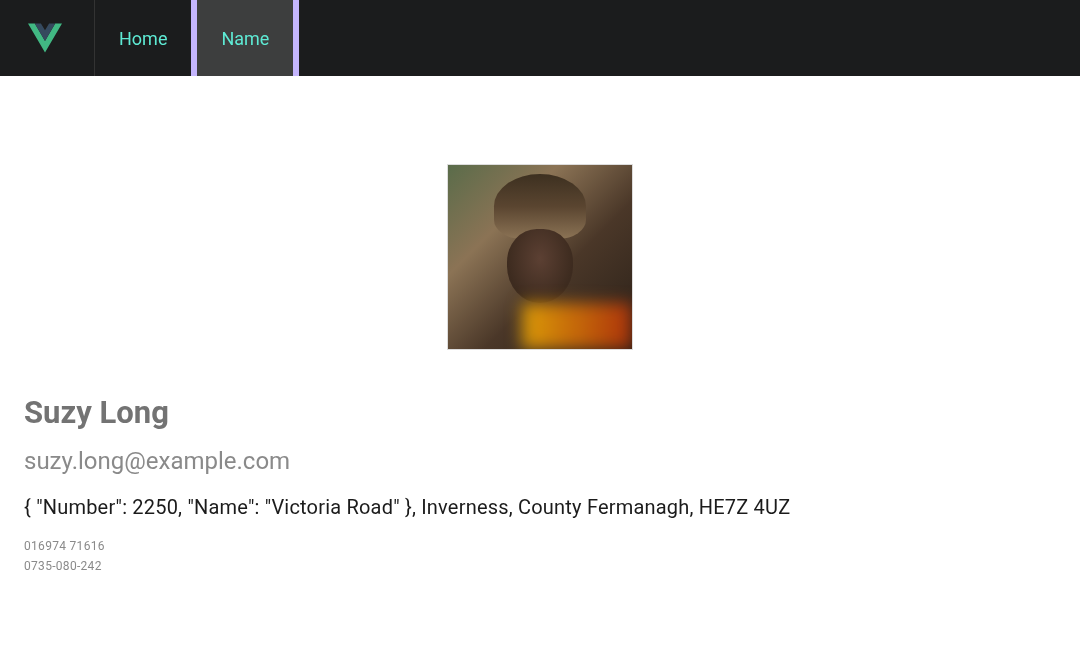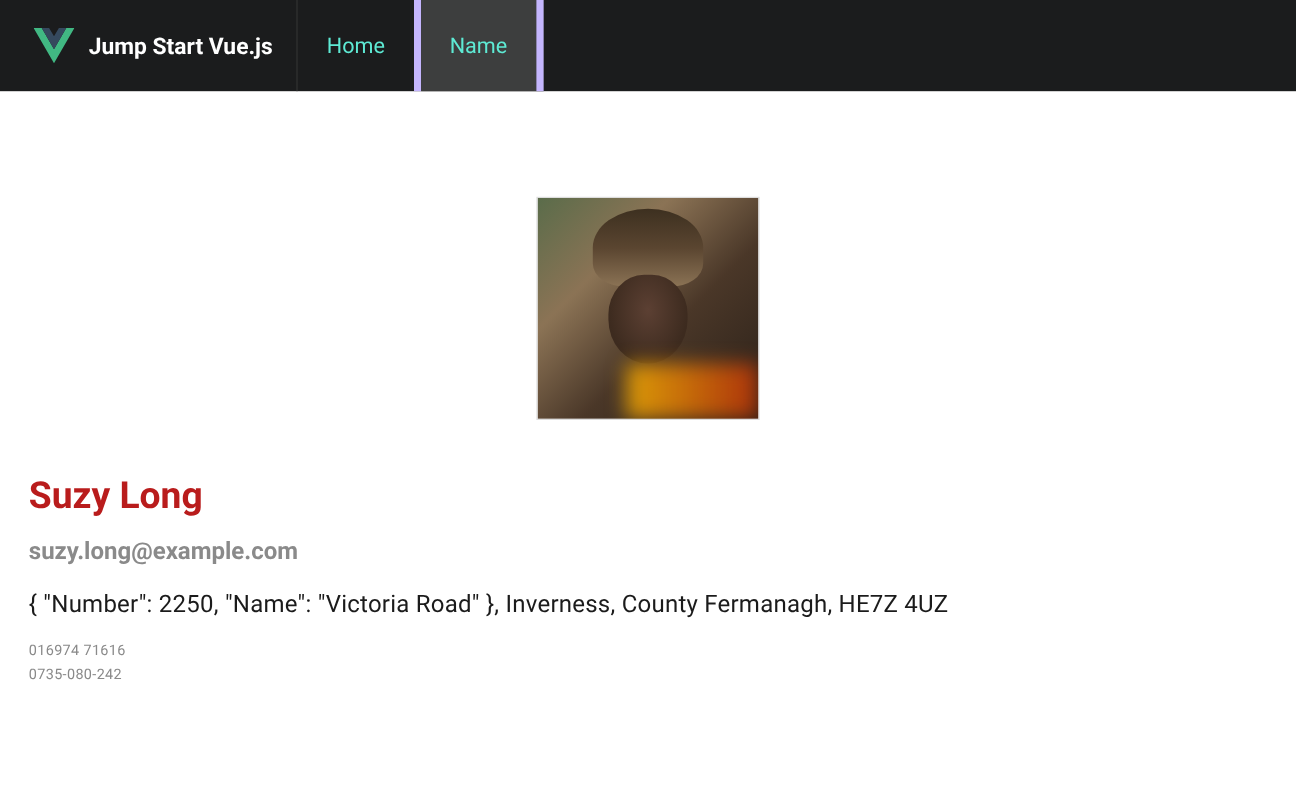--- a/index.html
+++ b/index.html
@@ -106,29 +106,28 @@
       left: 32%;
       width: 36%;
       height: 40%;
       background: radial-gradient(ellipse at 50% 40%, #5c4033 0%, #3d2b1f 70%);
       border-radius: 45% 45% 50% 50%;
     }
     
     .user-name {
       font-size: 31px;
       font-weight: 700;
-      color: #b91c1c;
+      color: #737373;
       margin-bottom: 16px;
     }
     
     .user-email {
-      font-size: 20px;
+      font-size: 24px;
       color: #8a8a8a;
       margin-bottom: 20px;
-      font-weight: bold;
     }
     
     .user-address {
       font-size: 20px;
       color: #1b1b1b;
       margin-bottom: 20px;
       letter-spacing: 0.2px;
     }
     
     .user-phone {
@@ -140,21 +139,20 @@
   </style>
 </head>
 <body>
 
 <div class="navbar">
   <div class="brand">
     <svg class="vue-logo" viewBox="0 0 100 86">
       <polygon points="50,86 0,0 20,0 50,52 80,0 100,0" fill="#41B883"></polygon>
       <polygon points="50,52 20,0 38,0 50,20 62,0 80,0" fill="#35495E"></polygon>
     </svg>
-    <span class="brand-text">Jump Start Vue.js</span>
   </div>
   <div class="nav-item">Home</div>
   <div class="nav-item active">Name</div>
 </div>
 
 <div class="content">
   <div class="avatar-container">
     <div class="avatar">
       <div class="face"></div>
     </div>

